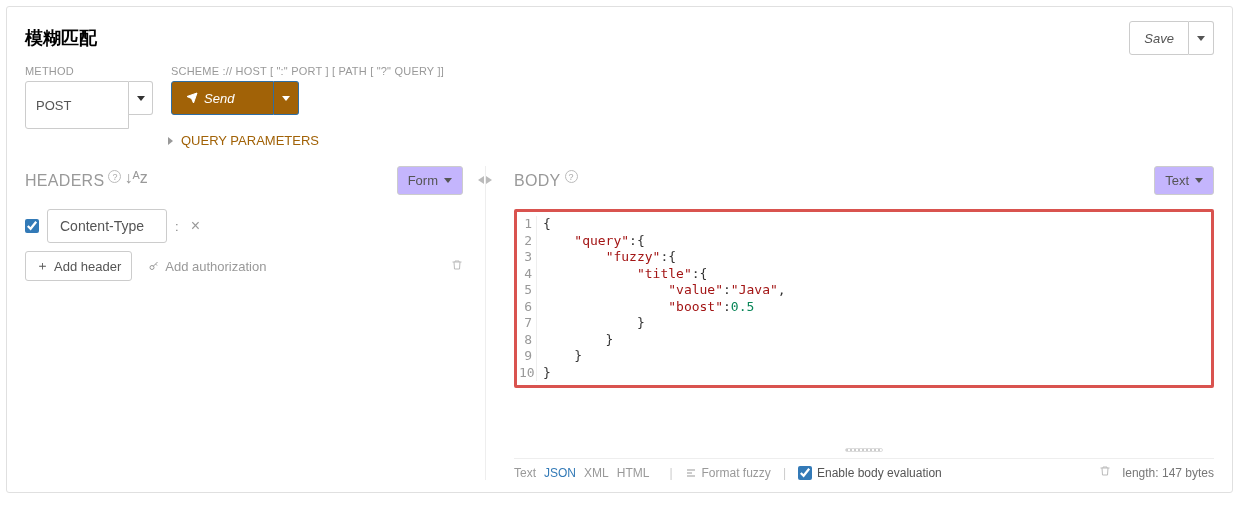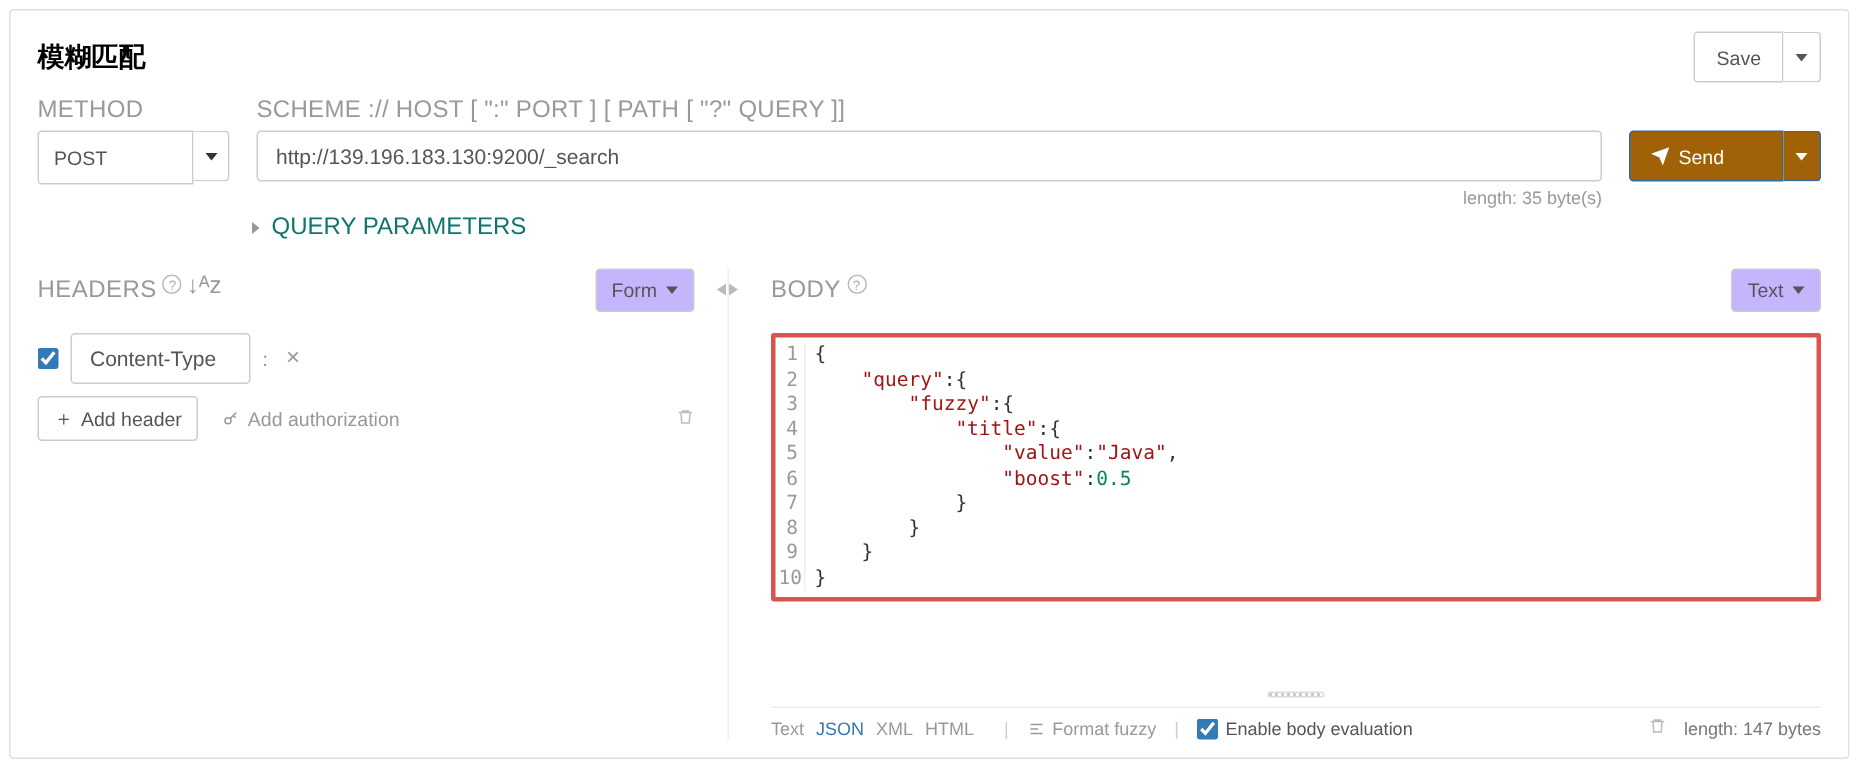--- a/index.html
+++ b/index.html
@@ -2,35 +2,35 @@
 <html><head>
 <meta charset="utf-8">
 <style>
   * { box-sizing: border-box; margin: 0; padding: 0; }
   body { font-family: -apple-system, BlinkMacSystemFont, "Segoe UI", Helvetica, Arial, sans-serif; font-size: 13px; color: #333; background: #fff; }
   .panel { border: 1px solid #e0e0e0; border-radius: 3px; margin: 6px; padding: 14px 18px 12px; }
   .head-row { display: flex; align-items: center; margin-bottom: 10px; }
   .title { font-size: 18px; font-weight: 700; color: #000000; flex: 1; }
   .btn { display: inline-flex; align-items: center; height: 34px; padding: 0 14px; border: 1px solid #ccc; background: #fff; border-radius: 3px; cursor: pointer; font-size: 13px; color: #555; }
   .btn-group { display: inline-flex; }
-  .btn-group .btn:first-child { border-top-right-radius: 0; border-bottom-right-radius: 0; }
+  .btn-group .btn:first-child { border-top-right-radius: 0; border-bottom-right-radius: 0; font-style: italic; }
   .btn-group .btn.caret-only { border-left: 0; border-top-left-radius: 0; border-bottom-left-radius: 0; padding: 0 8px; }
   .btn-primary { background: #a16207; color: #fff; border-color: #2e6da4; }
   .caret { width: 0; height: 0; border-left: 4px solid transparent; border-right: 4px solid transparent; border-top: 5px solid currentColor; }
-  .label { font-size: 16px; letter-spacing: .2px; color: #999; font-weight: 400; }
+  .label { font-size: 11px; letter-spacing: .2px; color: #999; font-weight: 400; }
   .form-row { display: flex; align-items: flex-start; gap: 18px; margin-bottom: 4px; }
   .col-method { width: 128px; }
   .col-url { flex: 1; }
   .col-send { width: 128px; }
   .select-wrap { display: flex; }
-  .select-wrap .sbox { flex: 1; border: 1px solid #ccc; border-radius: 3px 0 0 3px; height: 36px; padding: 0 10px; background: #fff; display: flex; align-items: center; color: #555; }
+  .select-wrap .sbox { flex: 1; border: 1px solid #ccc; border-radius: 3px 0 0 3px; height: 48px; padding: 0 10px; background: #fff; display: flex; align-items: center; color: #555; }
   .select-wrap .sctl { width: 24px; border: 1px solid #ccc; border-left: 0; border-radius: 0 3px 3px 0; height: 34px; display: flex; align-items: center; justify-content: center; background: #fff; }
   .input { width: 100%; height: 34px; border: 1px solid #ccc; border-radius: 3px; padding: 0 12px; font-size: 14px; color: #555; }
   .len-row { text-align: right; color: #999; font-size: 12px; margin-top: 4px; }
-  .qp-row { margin-top: 4px; margin-left: 143px; display: flex; align-items: center; color: #0f766e; font-size: 16px; gap: 8px; }
+  .qp-row { margin-top: 4px; margin-left: 143px; display: flex; align-items: center; color: #a16207; font-size: 13px; gap: 8px; }
   .tri-right { width: 0; height: 0; border-top: 4px solid transparent; border-bottom: 4px solid transparent; border-left: 5px solid #999; }
   .split { display: flex; margin-top: 18px; position: relative; }
   .left { width: 460px; padding-right: 22px; }
   .right { flex: 1; padding-left: 28px; border-left: 1px solid #eee; }
   .collapse-handle { position: absolute; left: 460px; top: 6px; transform: translateX(-50%); }
   .collapse-handle span { width:0;height:0;border-top:4px solid transparent;border-bottom:4px solid transparent;border-right:6px solid #bbb;display:inline-block;margin:0 1px;}
   .collapse-handle span:last-child { border-right:none;border-left:6px solid #bbb;}
   .sec-head { display: flex; align-items: center; margin-bottom: 14px; }
   .sec-head .h-label { color: #999; font-size: 16px; letter-spacing: .3px; }
   .sec-head .spacer { flex: 1; }
@@ -89,24 +89,20 @@
     <div class="col-method">
       <div class="select-wrap">
         <div class="sbox">
             <span>POST</span>
           </div>
         <div class="sctl">
             <span class="caret"></span>
           </div>
       </div>
     </div>
-    <div class="col-url">
-      <input class="input" value="http://139.196.183.130:9200/_search" style="">
-      <div class="len-row">length: 35 byte(s)</div>
-    </div>
     <div class="col-send">
       <div class="btn-group" style="width:100%;">
         <div class="btn btn-primary" style="flex:1;gap:6px;">
           <svg class="icon" viewBox="0 0 24 24">
               <path d="M22 2L11 13M22 2l-7 20-4-9-9-4 20-7z" fill="#fff" stroke="#fff"></path>
             </svg>
           <span>Send</span>
         </div>
         <div class="btn btn-primary caret-only">
             <span class="caret"></span>

